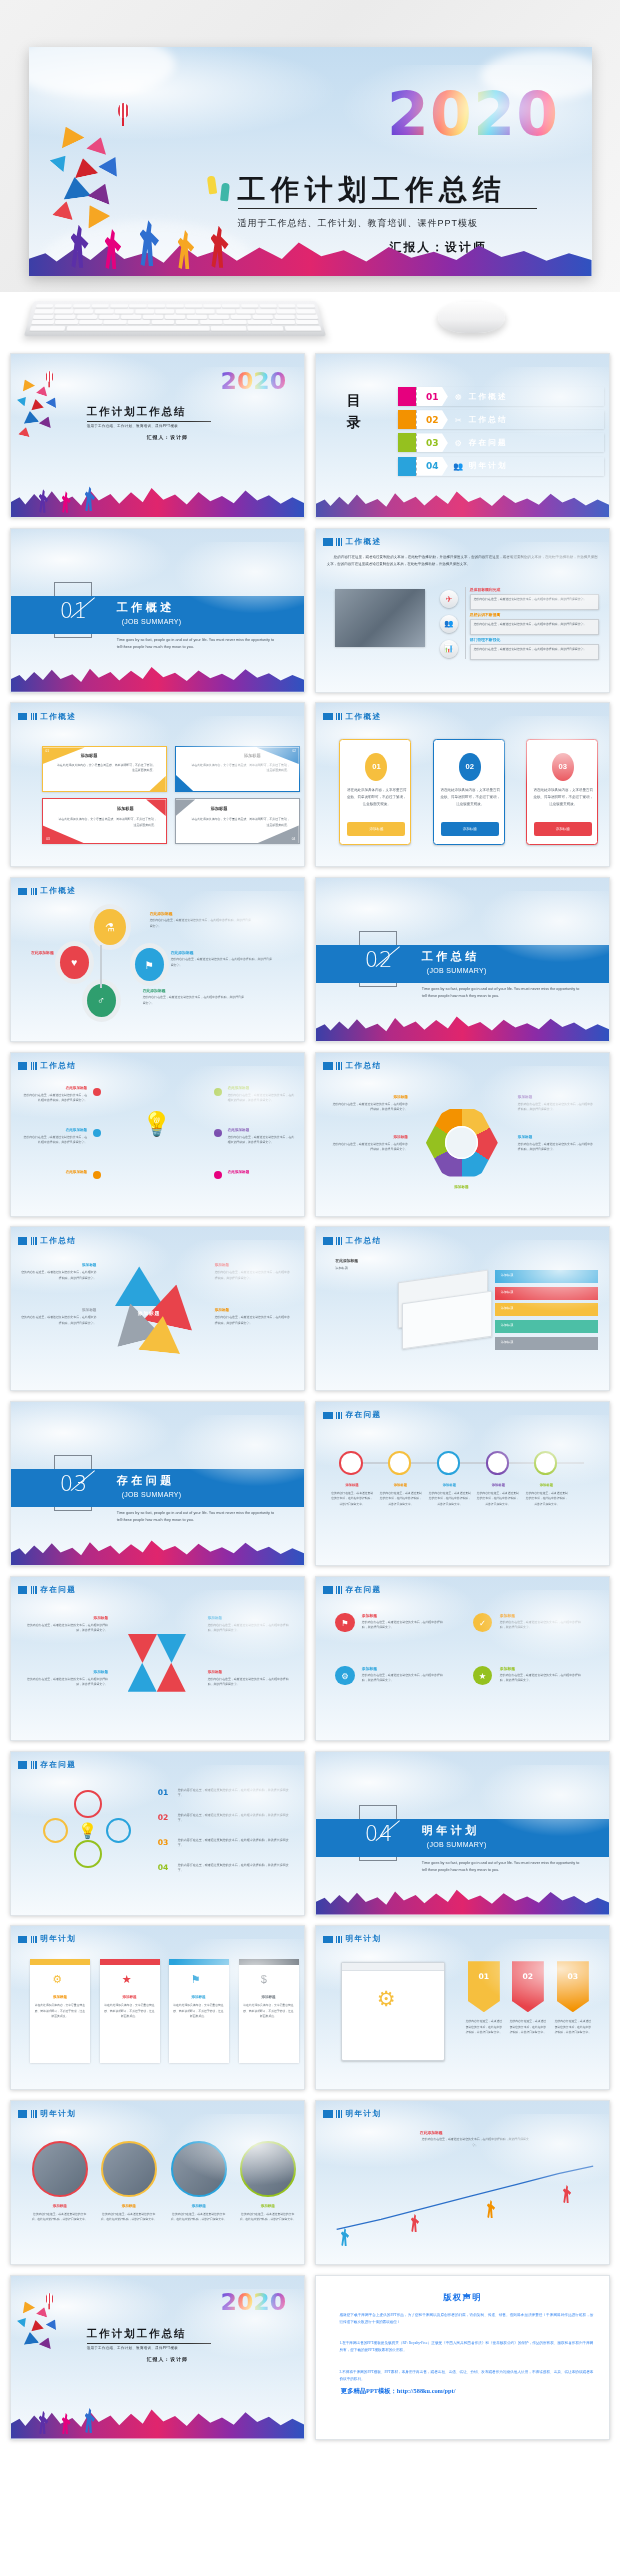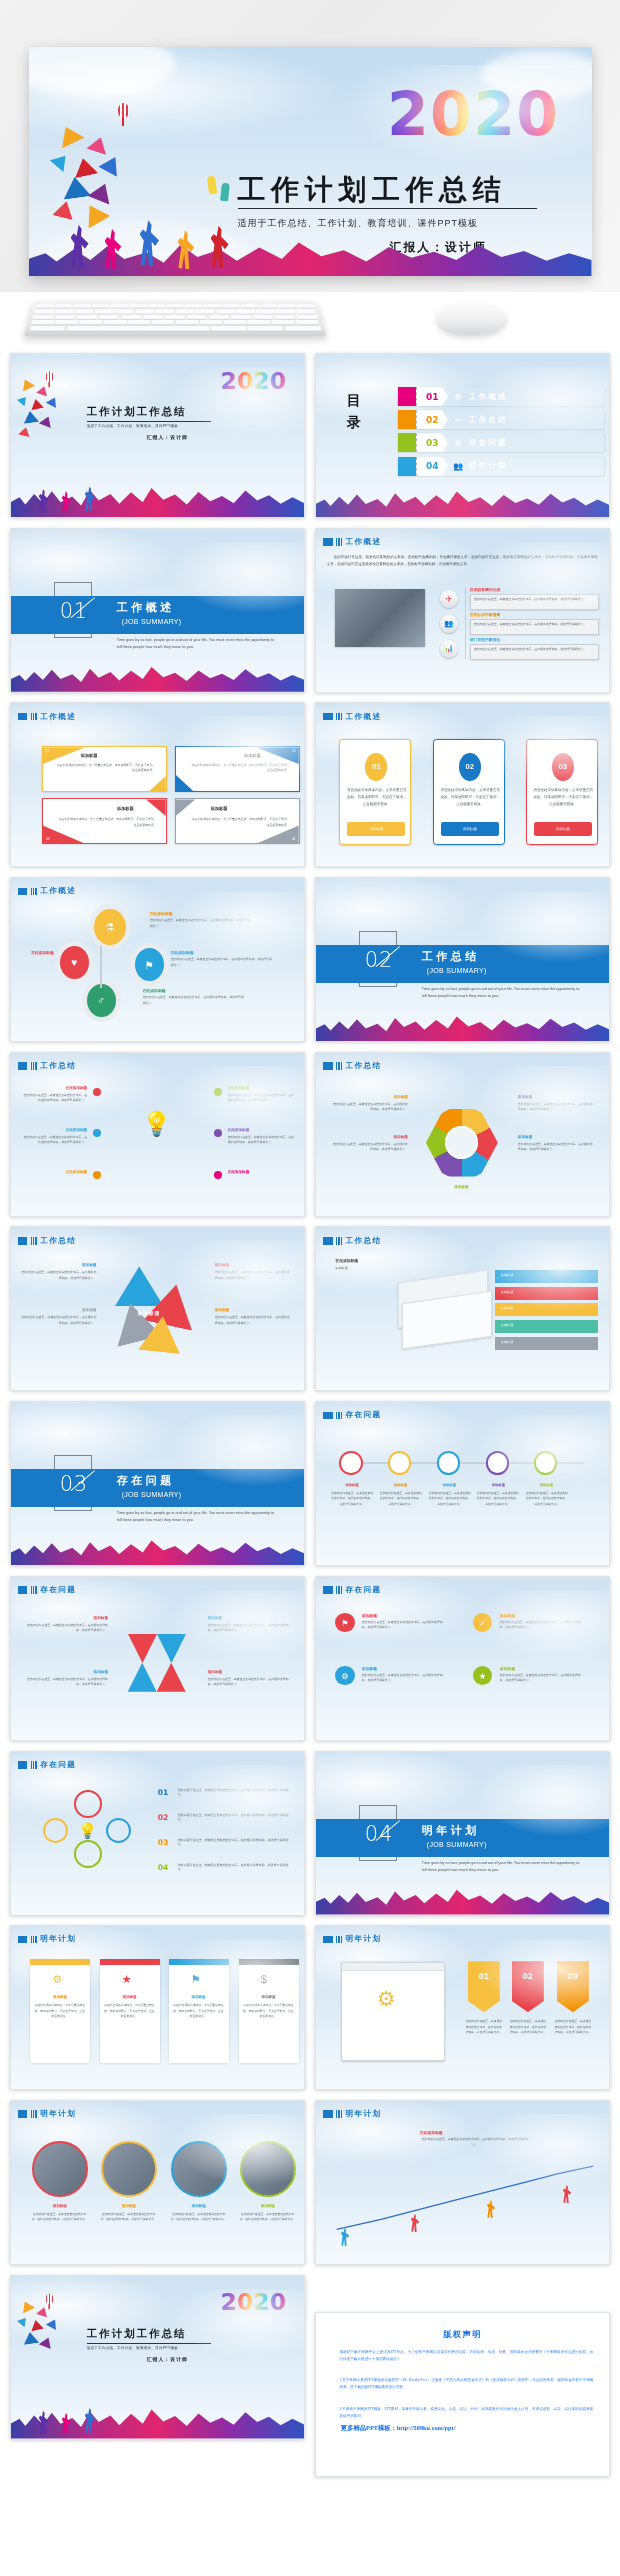--- a/index.html
+++ b/index.html
@@ -78,21 +78,21 @@
     width:620px; padding:0 9.7px 12.5px 9.7px;
     display:grid; grid-template-columns:1fr 1fr; gap:9.7px 9.7px;
   }
   .slide{
     position:relative; width:100%; height:165px; overflow:hidden;
     background: linear-gradient(180deg,#cfe2f2 0%, #d9e9f5 40%, #eaf3fa 75%, #f6fafd 100%);
     box-shadow:0 1.4px 4.2px rgba(0,0,0,.22);
     border:0.7px solid #dfe4e8;
     font-size:4.2px;
   }
-  .slide.white{ background:#fff;margin-top:37px; }
+  .slide.white{ background:#fff; }
   .sky-clouds:before{
     content:""; position:absolute; left:-10%; top:-6%; width:70%; height:50%;
     background:radial-gradient(ellipse at 40% 50%,rgba(255,255,255,.9) 0%,rgba(255,255,255,0) 62%);
   }
   .sky-clouds:after{
     content:""; position:absolute; right:-8%; top:8%; width:55%; height:46%;
     background:radial-gradient(ellipse at 55% 40%,rgba(255,255,255,.8) 0%,rgba(255,255,255,0) 65%);
   }
   .skyline2{
     position:absolute; left:0; right:0; bottom:0; height:21px;

